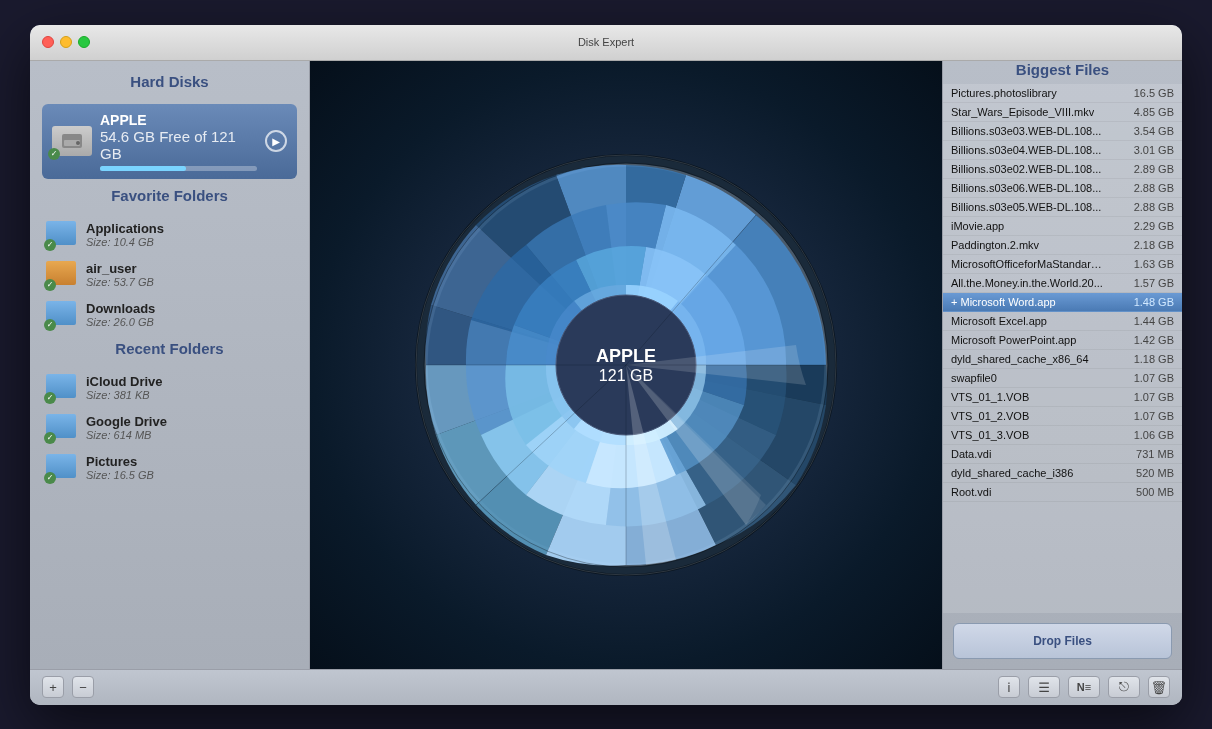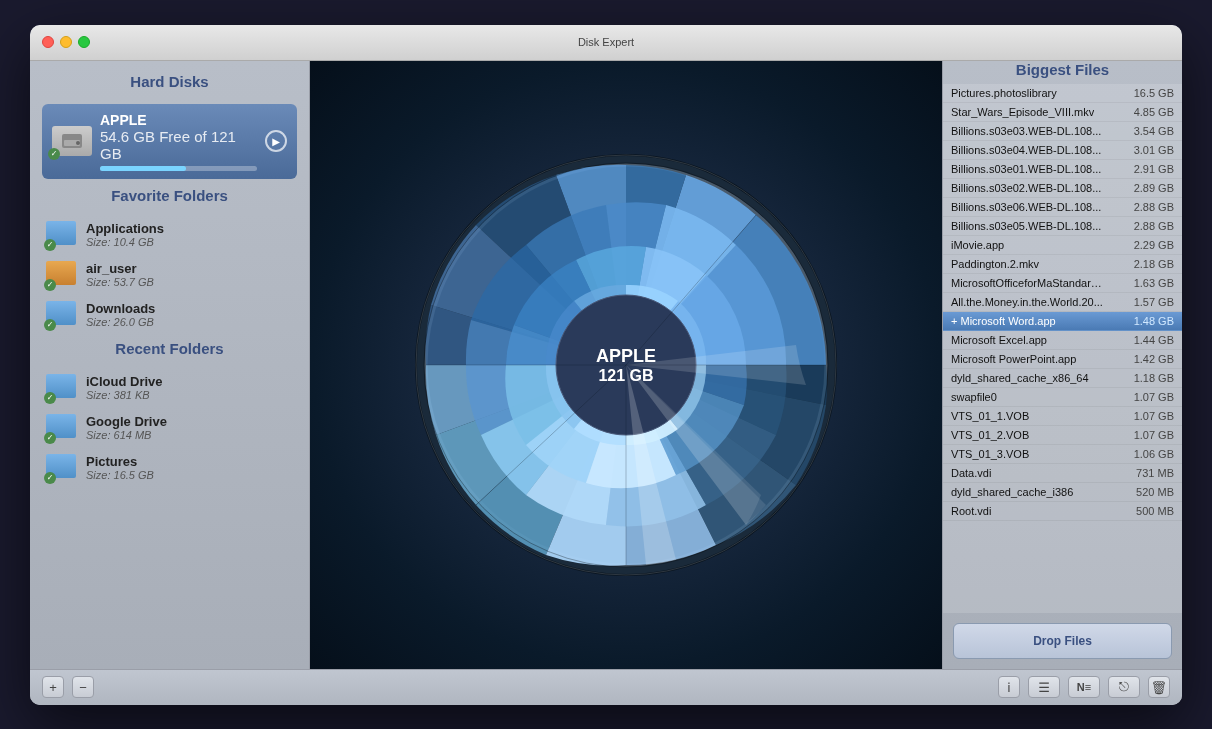--- a/index.html
+++ b/index.html
@@ -196,21 +196,21 @@
       position: absolute;
       top: 50%;
       left: 50%;
       transform: translate(-50%, -50%);
       text-align: center;
       color: white;
       z-index: 10;
       pointer-events: none;
     }
     .chart-center-label .cl-name { font-size: 18px; font-weight: 700; }
-    .chart-center-label .cl-size { font-size: 16px; font-weight: bold; }
+    .chart-center-label .cl-size { font-size: 16px; }
     
     .right-panel {
       width: 240px;
       background: linear-gradient(180deg, #b8bec8 0%, #a8aeb8 100%);
       border-left: 1px solid #9a9ea8;
       display: flex;
       flex-direction: column;
     }
     .right-panel-header {
       text-align: center;
@@ -484,24 +484,20 @@
         </div>
         <div class="file-row">
           <span class="file-name">Billions.s03e03.WEB-DL.108...</span>
           <span class="file-size">3.54 GB</span>
         </div>
         <div class="file-row">
           <span class="file-name">Billions.s03e04.WEB-DL.108...</span>
           <span class="file-size">3.01 GB</span>
         </div>
         <div class="file-row">
-          <span class="file-name">Billions.s03e01.WEB-DL.108...</span>
-          <span class="file-size">2.91 GB</span>
-        </div>
-        <div class="file-row">
           <span class="file-name">Billions.s03e02.WEB-DL.108...</span>
           <span class="file-size">2.89 GB</span>
         </div>
         <div class="file-row">
           <span class="file-name">Billions.s03e06.WEB-DL.108...</span>
           <span class="file-size">2.88 GB</span>
         </div>
         <div class="file-row">
           <span class="file-name">Billions.s03e05.WEB-DL.108...</span>
           <span class="file-size">2.88 GB</span>

